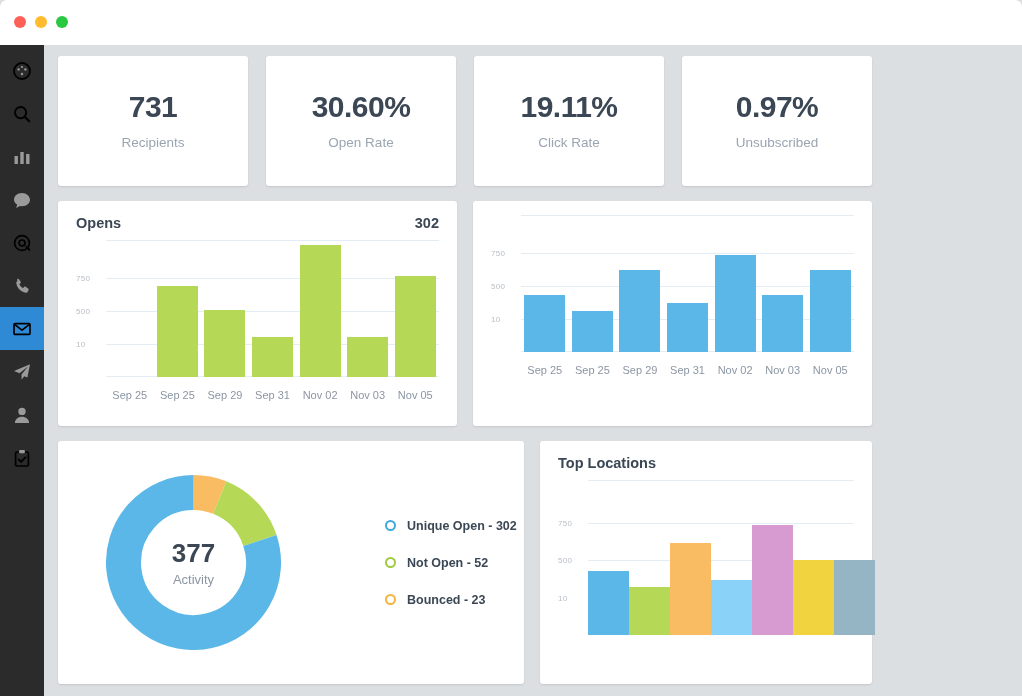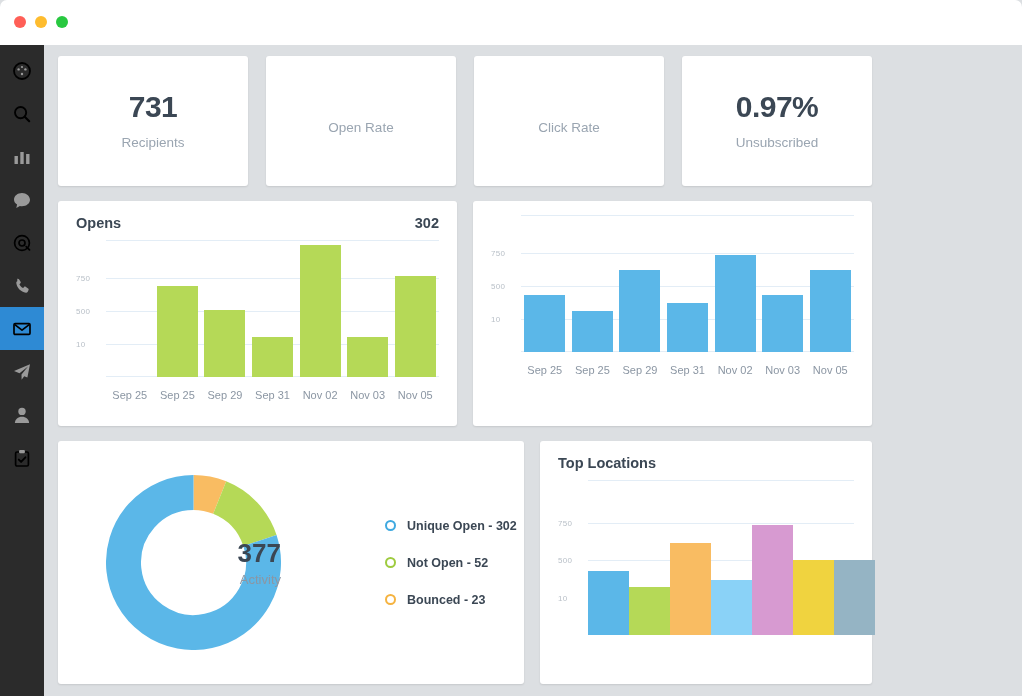--- a/index.html
+++ b/index.html
@@ -119,21 +119,21 @@
   }
   .xlabel.small { font-size: 9px; color: #a8b0ba; }
 
   
   .bottom-row { display: flex; gap: 16px; margin-top: 15px; height: 243px; }
   .donut-card { width: 466px; display: flex; align-items: center; }
   .donut-wrap { position: relative; width: 175px; height: 175px; margin-left: 48px; }
   .donut-center {
     position: absolute; inset: 0;
     display: flex; flex-direction: column;
-    align-items: flex-end; justify-content: center;
+    align-items: center; justify-content: center;
   }
   .donut-value { font-size: 26px; font-weight: bold; color: #3b4754; }
   .donut-label { font-size: 13px; color: #8b96a3; margin-top: 3px; }
   .legend { margin-left: 56px; }
   .legend-item {
     display: flex; align-items: center;
     margin-bottom: 23px;
     padding-left: 48px;
   }
   .legend-item:last-child { margin-bottom: 0; }
@@ -230,23 +230,25 @@
     </nav>
 
   <main class="content">
 
     <section class="kpi-row" id="kpi-row">
         <div class="card kpi-card">
           <div class="kpi-value">731</div>
           <div class="kpi-label">Recipients</div>
         </div>
         <div class="card kpi-card">
+          <div class="kpi-value">30.60%</div>
           <div class="kpi-label">Open Rate</div>
         </div>
         <div class="card kpi-card">
+          <div class="kpi-value">19.11%</div>
           <div class="kpi-label">Click Rate</div>
         </div>
         <div class="card kpi-card">
           <div class="kpi-value">0.97%</div>
           <div class="kpi-label">Unsubscribed</div>
         </div>
       </section>
 
     <section class="chart-row">
 

